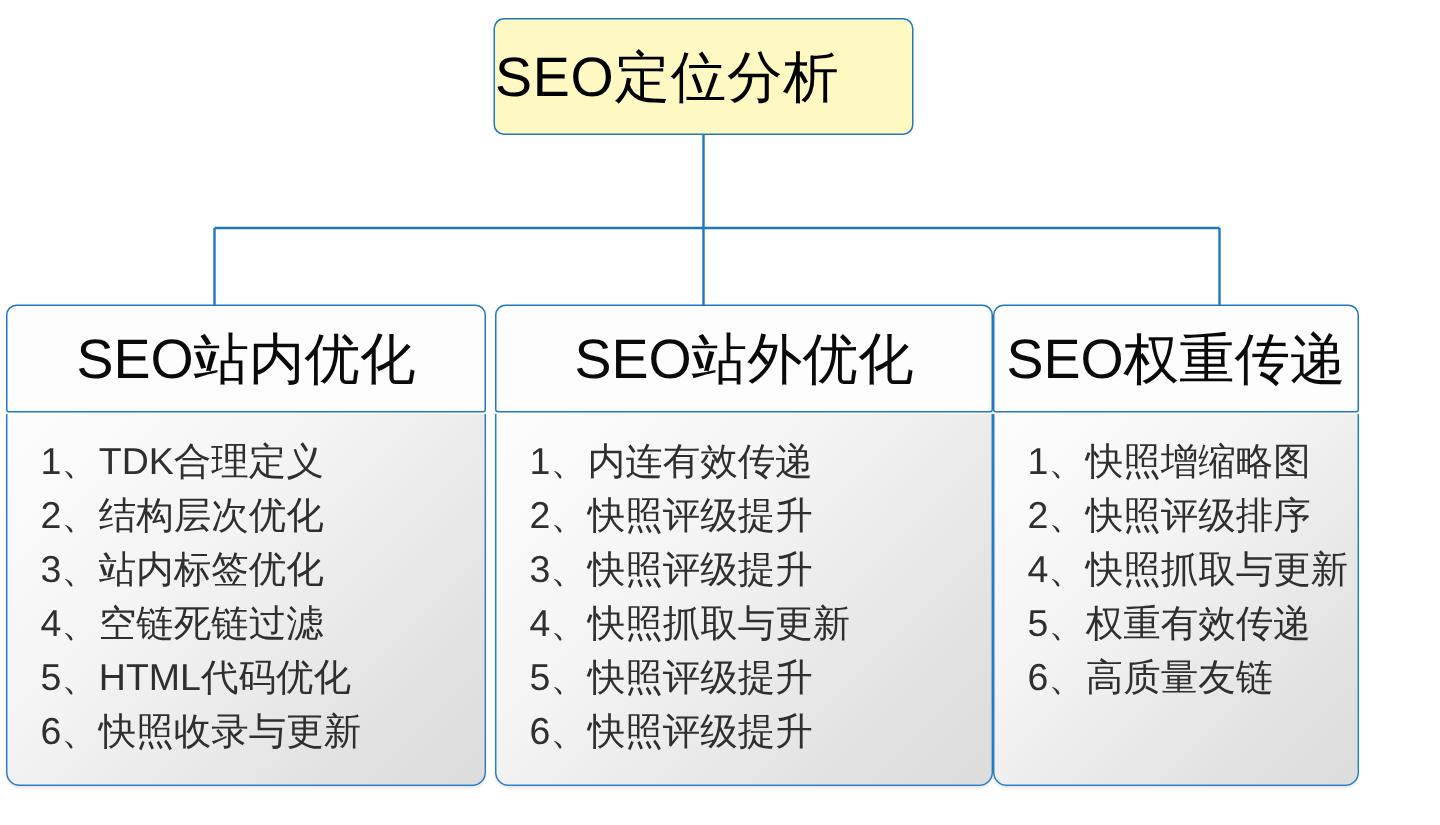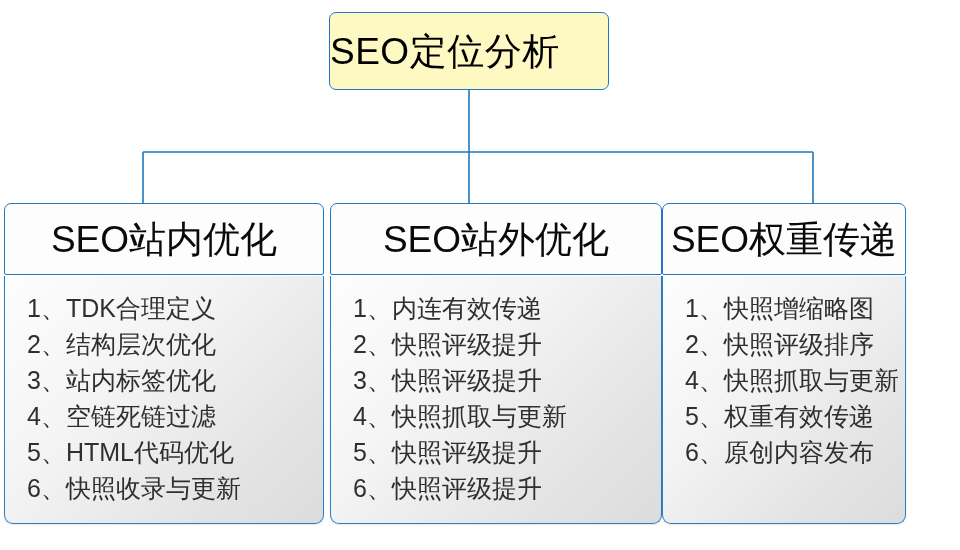--- a/index.html
+++ b/index.html
@@ -198,19 +198,19 @@
         <li class="list-item">
           <span class="item-index">2、</span><span class="item-text">快照评级排序</span>
         </li>
         <li class="list-item">
           <span class="item-index">4、</span><span class="item-text">快照抓取与更新</span>
         </li>
         <li class="list-item">
           <span class="item-index">5、</span><span class="item-text">权重有效传递</span>
         </li>
         <li class="list-item">
-          <span class="item-index">6、</span><span class="item-text">原创内容发布</span>
+          <span class="item-index">6、</span><span class="item-text">高质量友链</span>
         </li>
       </ul>
     </div>
   </div>
 
 </div>
 
 </body></html>

